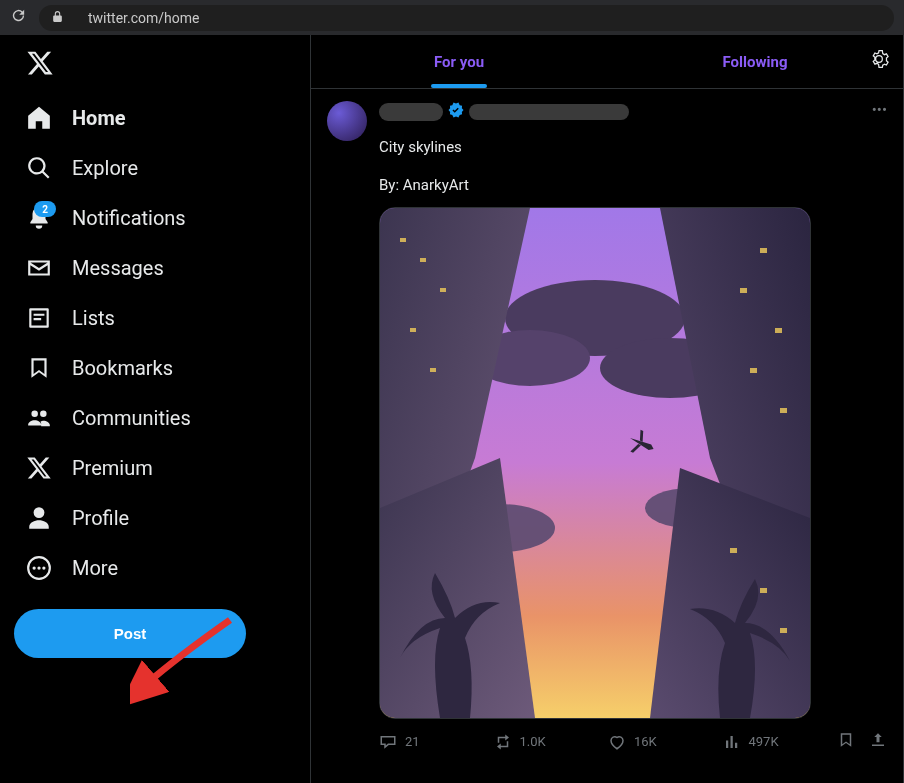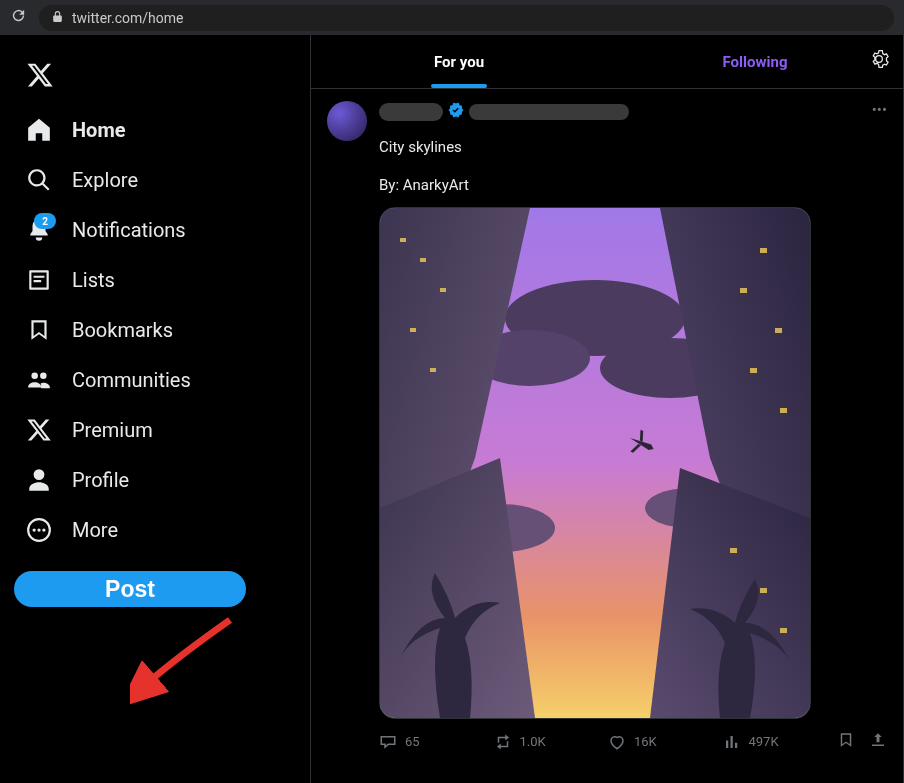--- a/index.html
+++ b/index.html
@@ -1,32 +1,32 @@
 <!DOCTYPE html>
 <html><head>
 <meta charset="utf-8">
 <style>
 html,body{margin:0;padding:0;background:#000;color:#e7e9ea;font-family:-apple-system,BlinkMacSystemFont,"Segoe UI",Roboto,Helvetica,Arial,sans-serif;font-size:15px;overflow:hidden}
 .browser-bar{height:35px;background:#292a2d;display:flex;align-items:center;padding:0 10px;gap:12px}
 .reload{color:#c9c9c9}
-.url-bar{background:#1f1f1f;border-radius:14px;height:26px;flex:1;display:flex;align-items:center;padding:0 12px;color:#c9c9c9;font-size:14px;gap:8px;max-width:850px}
+.url-bar{background:#1f1f1f;border-radius:14px;height:26px;flex:1;display:flex;align-items:center;padding:0 12px;color:#c9c9c9;font-size:14px;gap:24px;max-width:850px}
 .app{display:flex;height:748px}
-.sidebar{width:288px;padding:16px 8px 8px 14px;display:flex;flex-direction:column;position:relative}
+.sidebar{width:288px;padding:4px 8px 8px 14px;display:flex;flex-direction:column;position:relative}
 .logo{padding:10px 12px;margin-bottom:2px}
 .nav-item{display:flex;align-items:center;gap:20px;padding:12px 12px;border-radius:9999px;cursor:pointer;font-size:20px}
 .nav-item.active{font-weight:700}
 .nav-ic{width:26px;height:26px;display:flex;align-items:center;justify-content:center;position:relative}
 .nav-ic svg{width:26px;height:26px;fill:#e7e9ea}
 .badge{position:absolute;top:-4px;right:-4px;background:#1d9bf0;color:#fff;font-size:10px;font-weight:700;border-radius:9999px;min-width:16px;height:16px;display:flex;align-items:center;justify-content:center;padding:0 3px}
-.post-btn{margin:16px 0 0 0;background:#1d9bf0;color:#fff;border:none;border-radius:9999px;height:36px;width:232px;font-size:23px;font-weight:700;cursor:pointer}
+.post-btn{margin:16px 0 0 0;background:#1d9bf0;color:#fff;border:none;border-radius:9999px;height:49px;width:232px;font-size:15px;font-weight:700;cursor:pointer}
 .arrow{position:absolute;left:130px;top:570px;pointer-events:none}
 .main{flex:1;border-left:1px solid #2f3336;border-right:1px solid #2f3336;display:flex;flex-direction:column;min-width:0}
 .tabs{display:flex;border-bottom:1px solid #2f3336;height:53px;align-items:stretch;position:relative}
 .tab{flex:1;display:flex;align-items:center;justify-content:center;font-size:15px;font-weight:700;color:#8b5cf6;cursor:pointer;position:relative}
-.tab.active{color:#ffffff}
+.tab.active{color:#8b5cf6}
 .tab.active::after{content:"";position:absolute;bottom:0;height:4px;width:56px;background:#1d9bf0;border-radius:4px}
 .settings-ic{position:absolute;right:14px;top:14px}
 .settings-ic svg{width:20px;height:20px;fill:#e7e9ea}
 .feed{overflow:auto}
 .tweet{padding:12px 16px;display:flex;gap:12px;position:relative}
 .avatar{width:40px;height:40px;border-radius:50%;background:radial-gradient(circle at 30% 30%,#6b5bd6,#2a1a4e);flex:none}
 .tw-body{flex:1;min-width:0}
 .tw-head{display:flex;align-items:center;gap:4px}
 .name-blur{background:#3a3a3a;border-radius:12px;height:18px;width:64px}
 .verify svg{width:18px;height:18px;fill:#1d9bf0}
@@ -91,20 +91,28 @@
         <svg viewBox="0 0 24 24">
             <path d="M12 2a6 6 0 0 0-6 6v5l-2 3v1h16v-1l-2-3V8a6 6 0 0 0-6-6zm0 20a3 3 0 0 0 3-3H9a3 3 0 0 0 3 3z"></path>
           </svg>
         <span class="badge">2</span>
       </span>
       <span>Notifications</span>
     </div>
     <div class="nav-item">
       <span class="nav-ic">
           <svg viewBox="0 0 24 24">
+            <path d="M2 5v14h20V5H2zm2 2h16l-8 5-8-5zm0 2.5 8 5 8-5V17H4V9.5z"></path>
+          </svg>
+        </span>
+      <span>Messages</span>
+    </div>
+    <div class="nav-item">
+      <span class="nav-ic">
+          <svg viewBox="0 0 24 24">
             <path d="M4 3h16a1 1 0 0 1 1 1v16a1 1 0 0 1-1 1H4a1 1 0 0 1-1-1V4a1 1 0 0 1 1-1zm1 2v14h14V5H5zm2 3h10v2H7V8zm0 4h7v2H7v-2z"></path>
           </svg>
         </span>
       <span>Lists</span>
     </div>
     <div class="nav-item">
       <span class="nav-ic">
           <svg viewBox="0 0 24 24">
             <path d="M5 3v18l7-5 7 5V3H5zm2 2h10v12.5l-5-3.6-5 3.6V5z"></path>
           </svg>
@@ -245,21 +253,21 @@
                 <path d="M370 510 q10-55 0-85 q30 10 40 28 q-20-38-45-38 q20-24 10-44 q-15 24-20 44 q-20-18-45-14 q25 10 35 34 q-10 28-5 75 z"></path>
               </g>
             </svg>
           </div>
 
           <div class="actions">
             <div class="act">
               <svg viewBox="0 0 24 24">
                   <path d="M2 4v12h5v5l6-5h9V4H2zm2 2h16v8h-8l-3 2.5V14H4V6z"></path>
                 </svg>
-              <span>65</span>
+              <span>21</span>
             </div>
             <div class="act">
               <svg viewBox="0 0 24 24">
                   <path d="M7 7h8v3l5-4-5-4v3H5v8h2V7zm10 10H9v-3l-5 4 5 4v-3h10V11h-2v6z"></path>
                 </svg>
               <span>1.0K</span>
             </div>
             <div class="act">
               <svg viewBox="0 0 24 24">
                   <path d="M12 21s-8-5.3-8-11a5 5 0 0 1 8-4 5 5 0 0 1 8 4c0 5.7-8 11-8 11z" fill="none" stroke="#71767b" stroke-width="2"></path>

